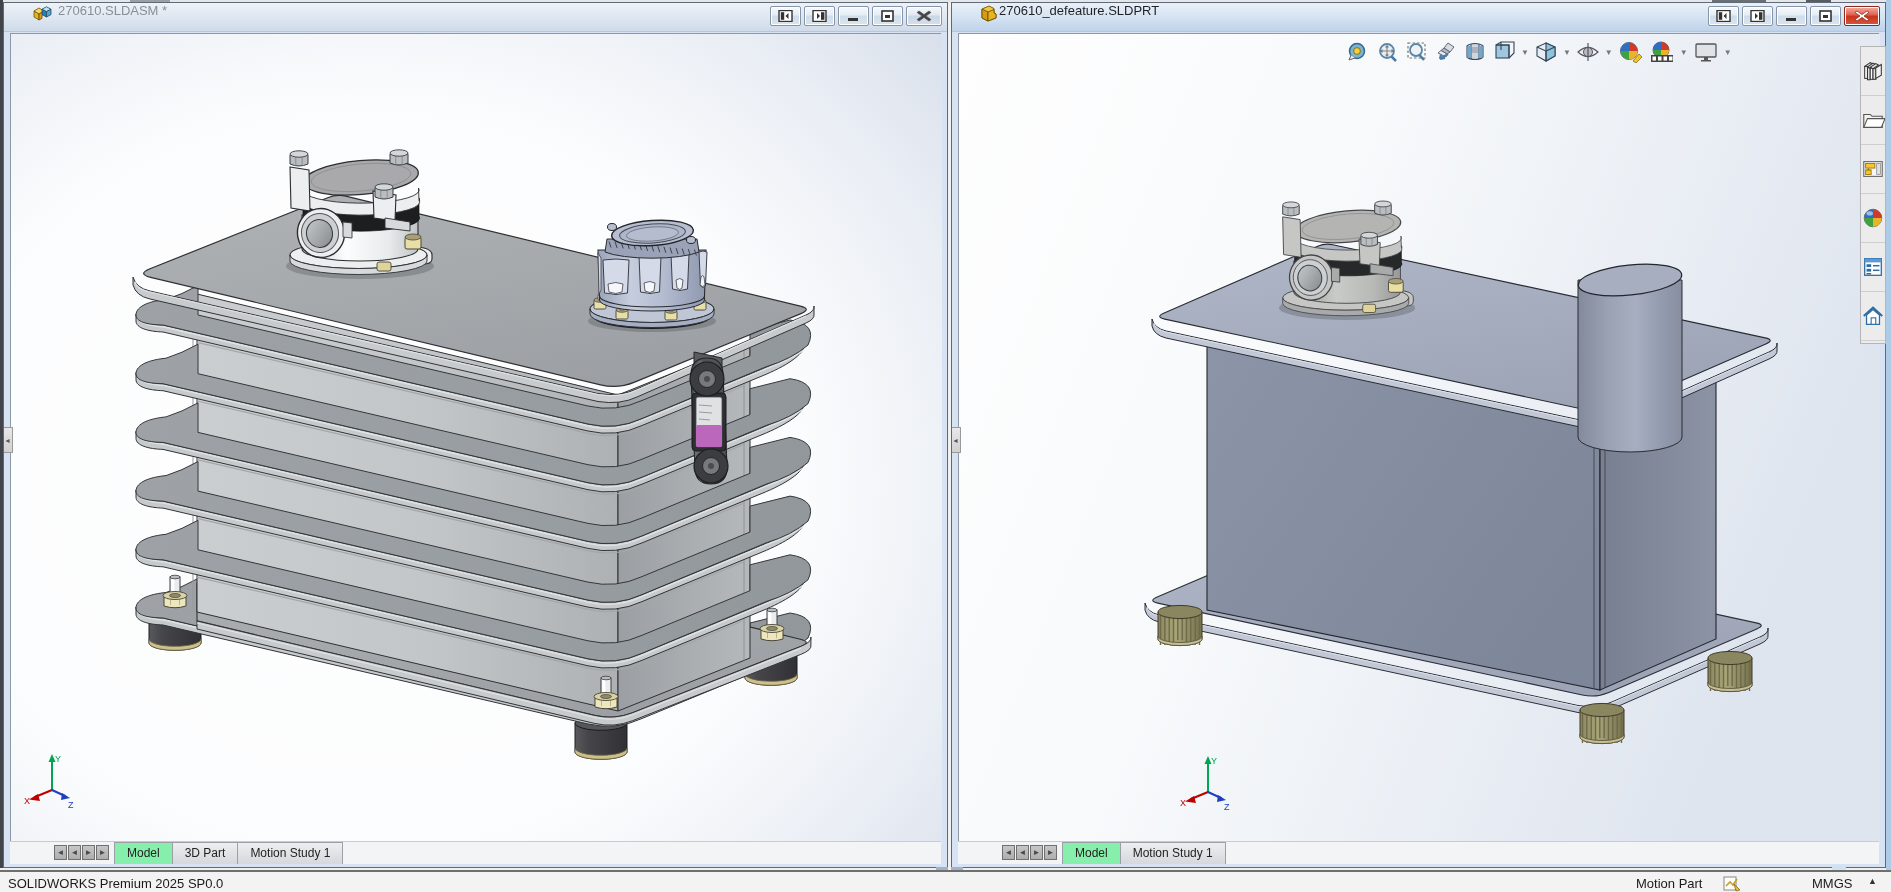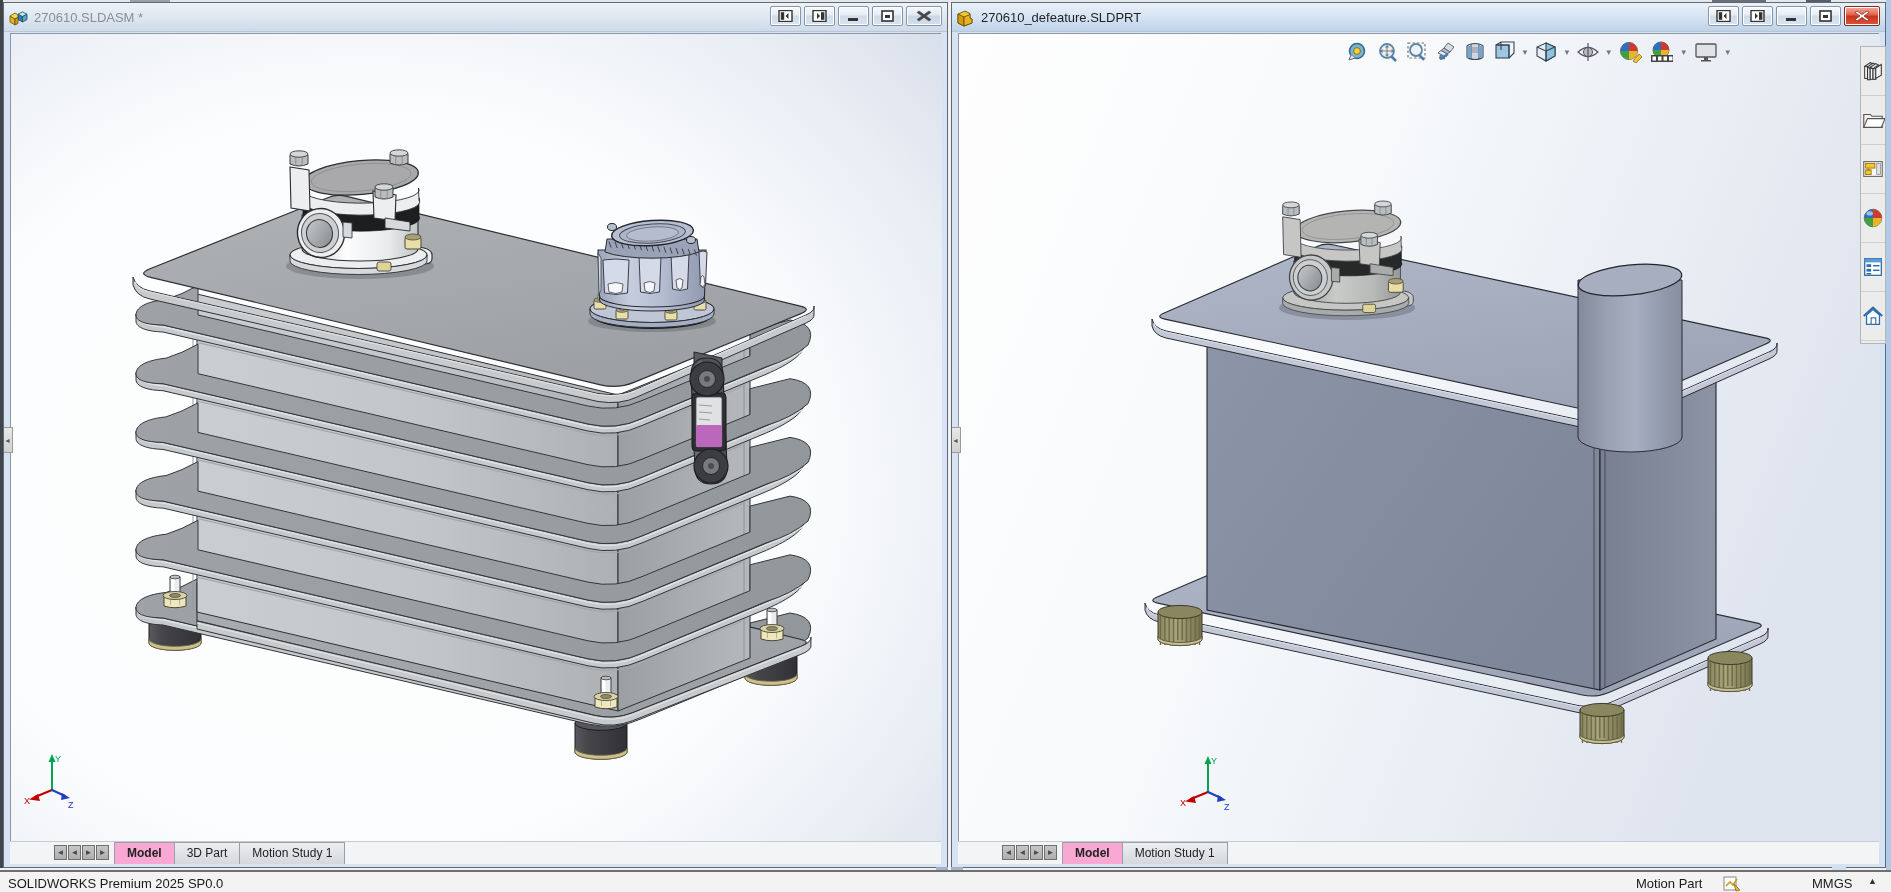--- a/index.html
+++ b/index.html
@@ -1,28 +1,28 @@
 <!DOCTYPE html>
 <html><head><meta charset="utf-8"><style>
 *{margin:0;padding:0;box-sizing:border-box}
 body{width:1891px;height:892px;font-family:"Liberation Sans",sans-serif;background:#f0f0f0;position:relative;overflow:hidden}
 .win{position:absolute;top:2px;height:866px;border:1px solid #5f6a76;background:#d7e3f2}
-.tbar{position:absolute;left:0;top:0;right:0;height:29px;display:flex;align-items:center;padding-left:3px;border-bottom:1px solid #b9c6d6}
+.tbar{position:absolute;left:0;top:0;right:0;height:29px;display:flex;padding-left:27px;border-bottom:1px solid #b9c6d6}
 .tbar1{background:linear-gradient(#eef2f8,#dde6f1 55%,#cfdbea)}
 .tbar2{background:linear-gradient(#e9f0f9,#d4e2f2 55%,#bed2e9)}
 .ttext1{color:#8b8e94;font-size:13px;margin-left:6px}
-.ttext2{color:#1f2124;font-size:13px;margin-left:6px}
+.ttext2{color:#1f2124;font-size:13px;}
 .tbtns{position:absolute;right:5px;top:3px;display:flex;gap:3px}
 .tb{width:31px;height:20px;border:1px solid #8795a9;border-radius:2px;background:linear-gradient(#f7fafd,#e4ecf5 45%,#cfdcea 50%,#dbe5f1);display:flex;align-items:center;justify-content:center;box-shadow:inset 0 0 0 1px #fff}
 .tbclose{width:36px;border-color:#8c2a1a}
 .client{position:absolute;left:6px;top:30px;background:#fff;border:1px solid #8d98a5}
 .tabsrow{position:absolute;left:6px;bottom:3px;height:23px;background:#f2f4f6;border-top:1px solid #c6ccd4;display:flex;align-items:stretch;font-size:12px}
 .navb{width:13px;height:15px;margin-top:3px;background:linear-gradient(#c6c6c6,#aeaeae);border:1px solid #707070;display:flex;align-items:center;justify-content:center;font-size:8px;color:#4a4a4a}
 .tab{padding:3px 12px 0 12px;border:1px solid #9aa0a8;border-bottom:none;background:linear-gradient(#eceef0,#d5d8dc);color:#222;margin-left:-1px}
-.tabactive{background:#f9a8d4;font-weight:bold}
+.tabactive{background:#86efac;font-weight:normal}
 .statusbar{position:absolute;left:0;top:870px;width:1891px;height:22px;background:#f3f3f3;border-top:2px solid #6f6f6f;font-size:13px;color:#1a1a1a}
 </style></head><body>
 <div style="position:absolute;left:0;top:0;width:1891px;height:3px;background:#e4e7ea"></div>
 <div style="position:absolute;left:1712px;top:0;width:54px;height:2px;background:#6a6f75"></div>
 <div style="position:absolute;left:1806px;top:0;width:25px;height:2px;background:#585d63"></div>
 <div style="position:absolute;left:130px;top:0;width:40px;height:2px;background:#9aa0a6"></div>
 <div style="position:absolute;left:0;top:0;width:3px;height:868px;background:#41454b"></div>
 
 <div class="win" style="left:3px;width:945px">
  <div class="tbar tbar1">

